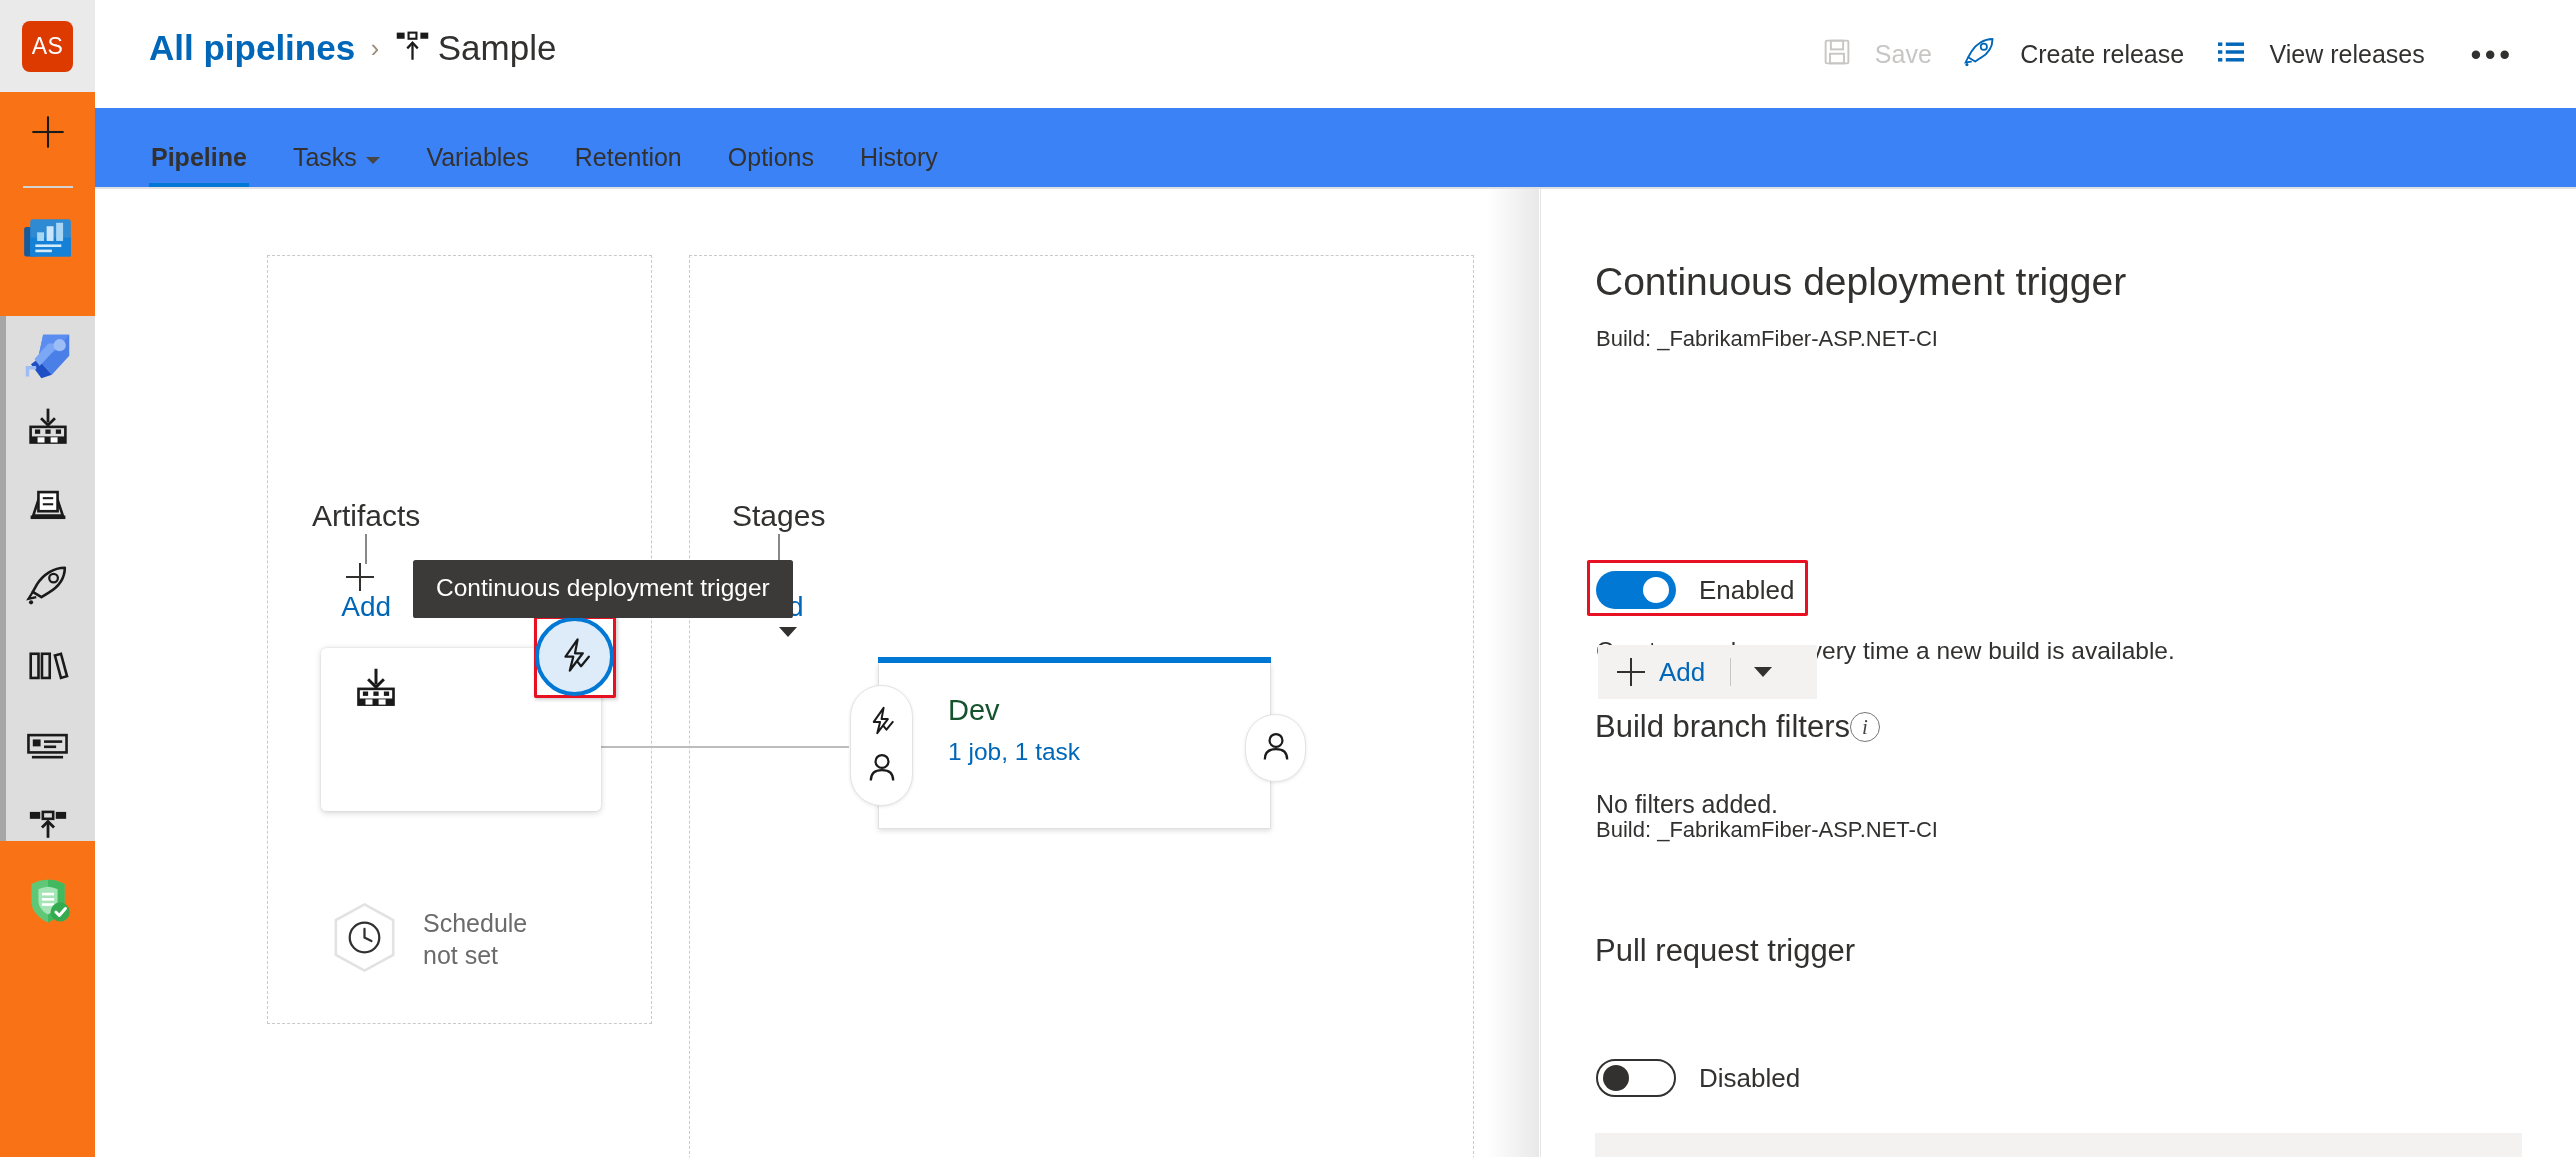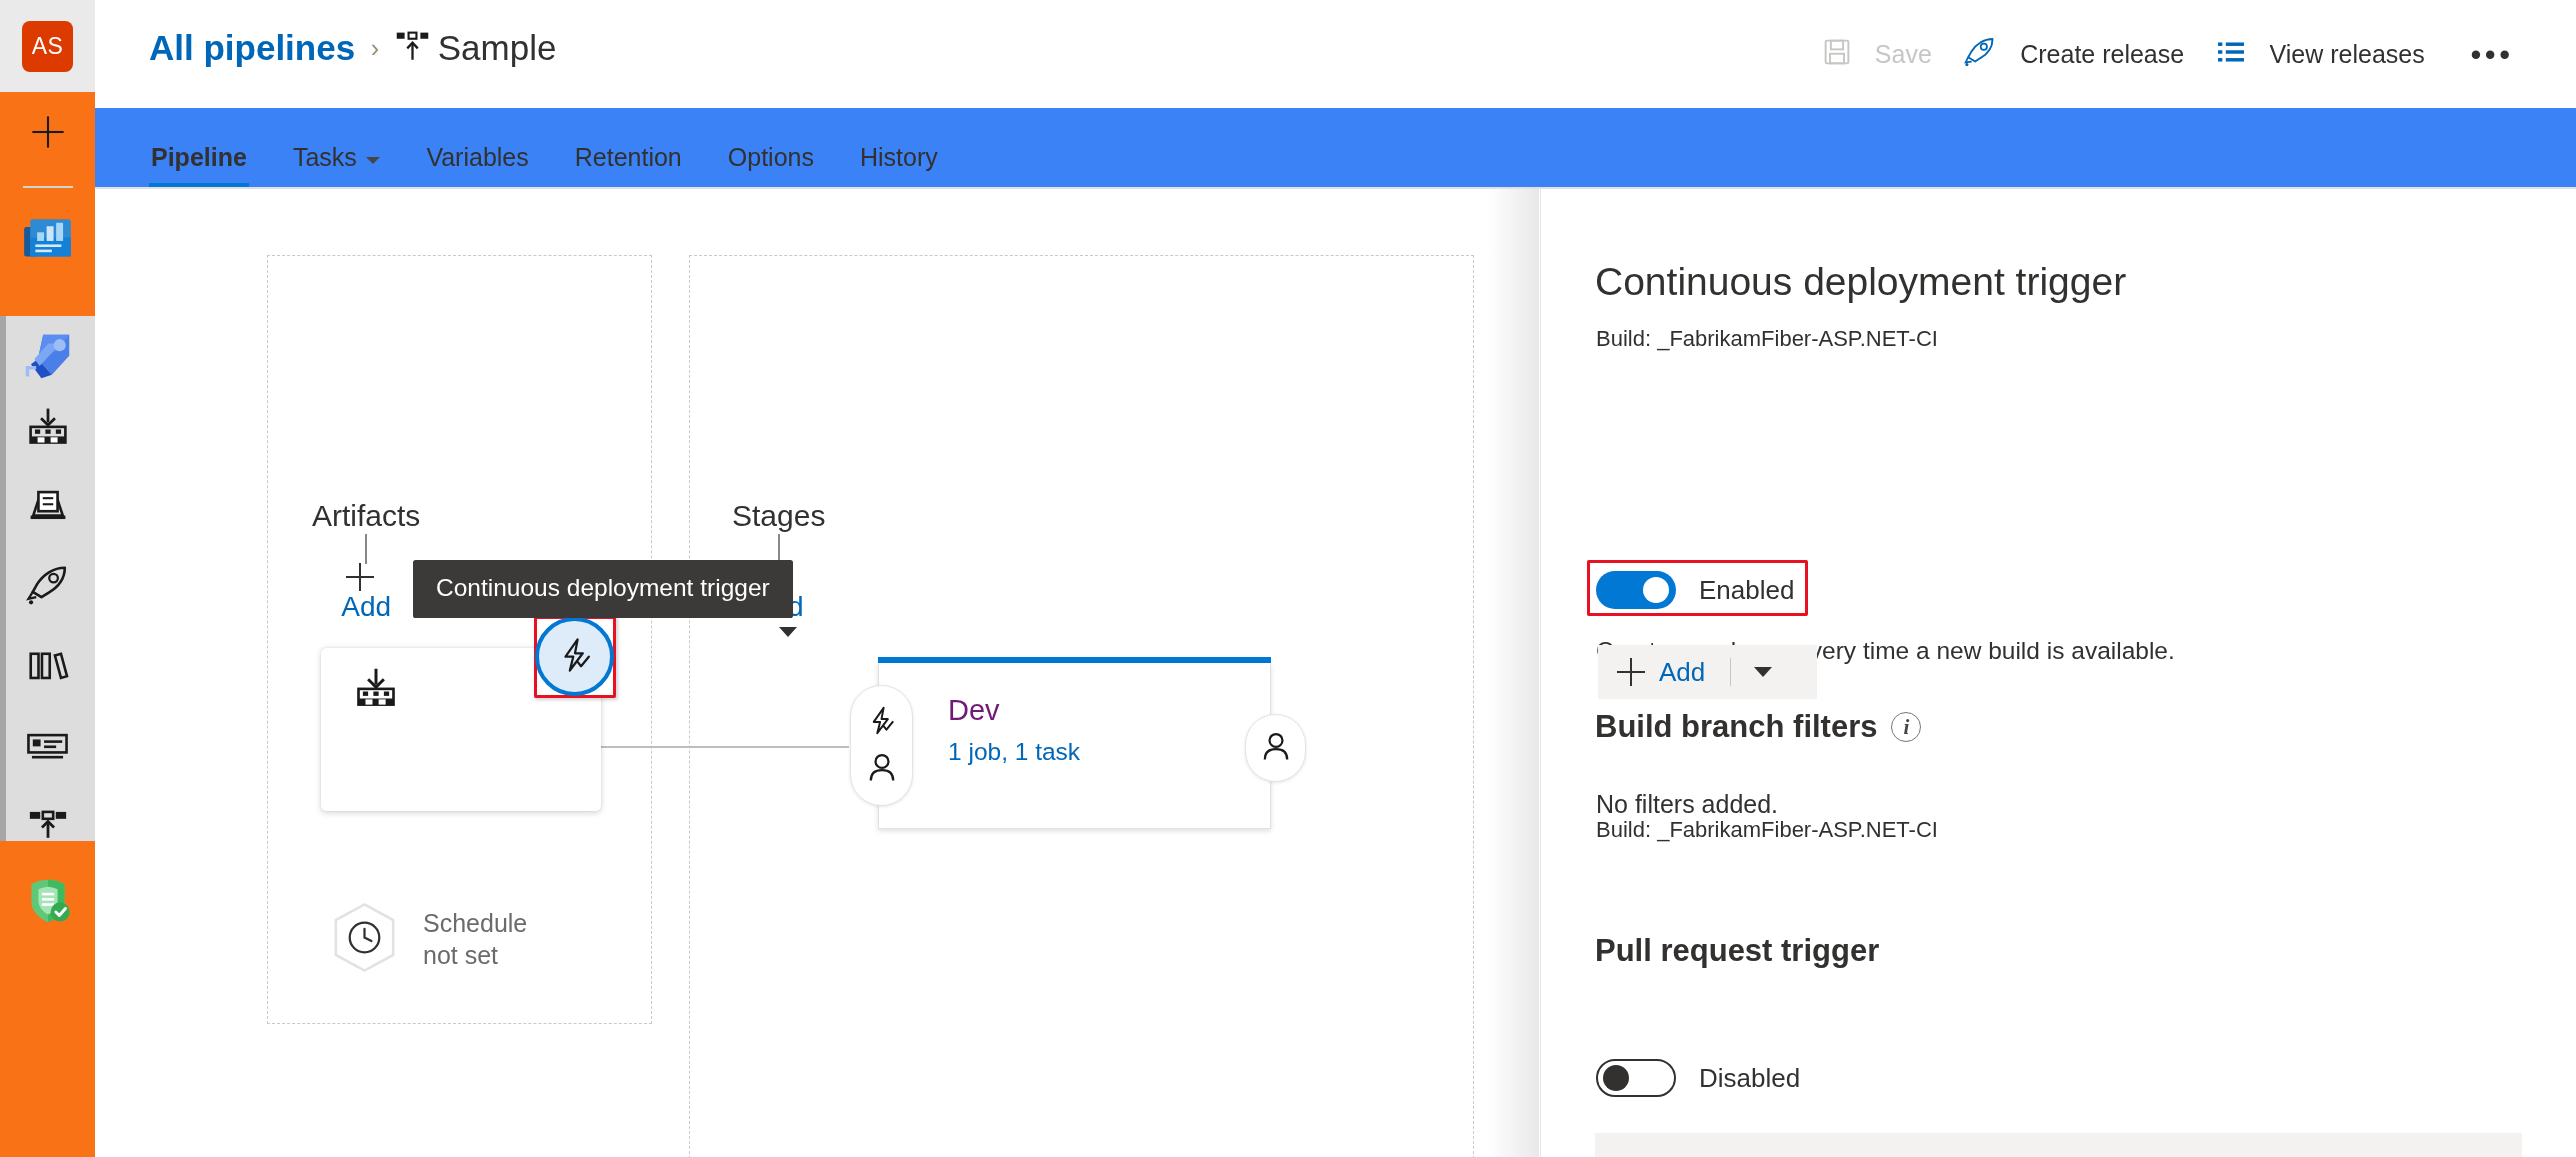--- a/index.html
+++ b/index.html
@@ -229,21 +229,21 @@
     border: 1.7px solid #e1e1e1;
     border-top: none;
     box-shadow: 0 1.7px 5.2px rgba(0,0,0,0.13);
   }
   #dev-card-top {
     position: absolute; left: 783px; top: 468px;
     width: 393px; height: 7.9px; background: #0078d4;
   }
   #dev-name {
     position: absolute; left: 69px; top: 31px;
-    font-size: 29px; color: #701a75;
+    font-size: 29px; color: #14532d;
   }
   #dev-sub {
     position: absolute; left: 69px; top: 75px;
     font-size: 24.5px; color: #0067b8; cursor: pointer;
   }
   #dev-pre-pill {
     position: absolute; left: 755px; top: 496px;
     width: 63px; height: 121px; border-radius: 35px;
     background: #ffffff; border: 1.7px solid #e3e3e3;
     box-shadow: 0 0.9px 3.5px rgba(0,0,0,0.10);
@@ -312,22 +312,22 @@
   .toggle.off .knob { left: 5.2px; background: #323130; top: 3.5px; }
   .toggle-label { font-size: 26px; color: #323130; white-space: nowrap; }
 
   #cd-help {
     position: absolute; left: 55px; top: 448px;
     font-size: 24.5px; color: #323130;
   }
 
   .panel-h2 {
     position: absolute; left: 54px;
-    font-size: 31px; color: #323130; font-weight: 700;
-    display: flex; align-items: center; gap: 14px; white-space: nowrap;
+    font-size: 31px; color: #323130; font-weight: 400;
+    display: flex; align-items: center; gap: 0; white-space: nowrap;
   }
   #bbf-heading { top: 520px; }
   #pr-heading  { top: 744px; }
 
   #no-filters {
     position: absolute; left: 55px; top: 601px;
     font-size: 25px; color: #323130;
   }
   #bbf-add-btn {
     position: absolute; left: 1503px; top: 645px;

